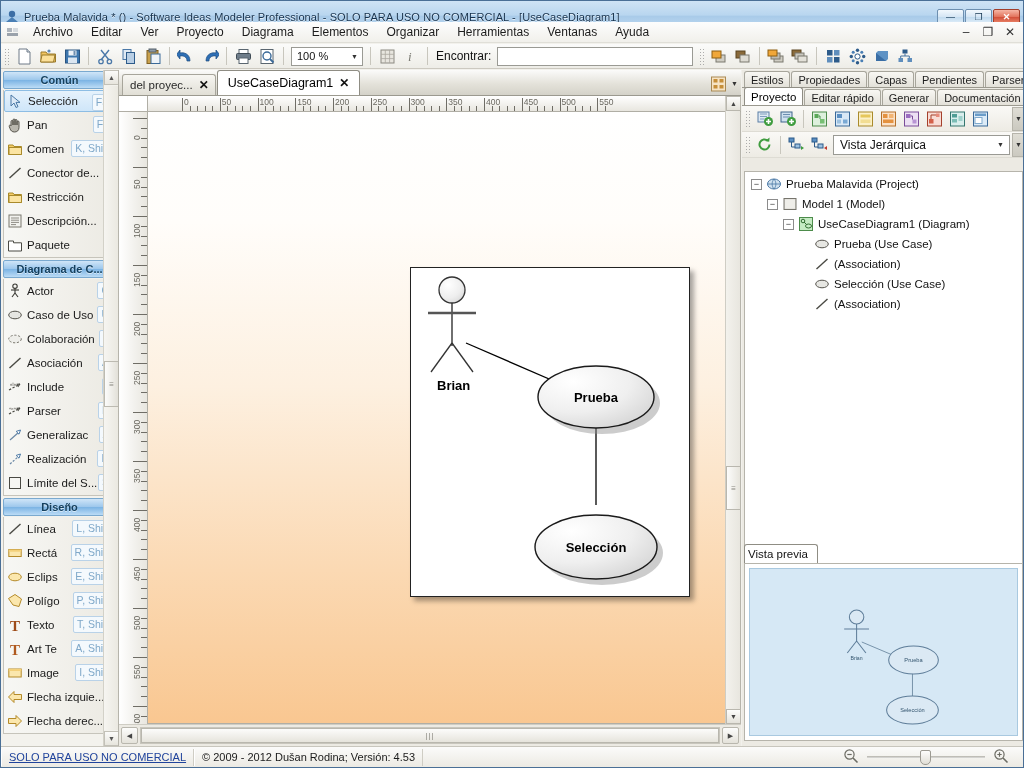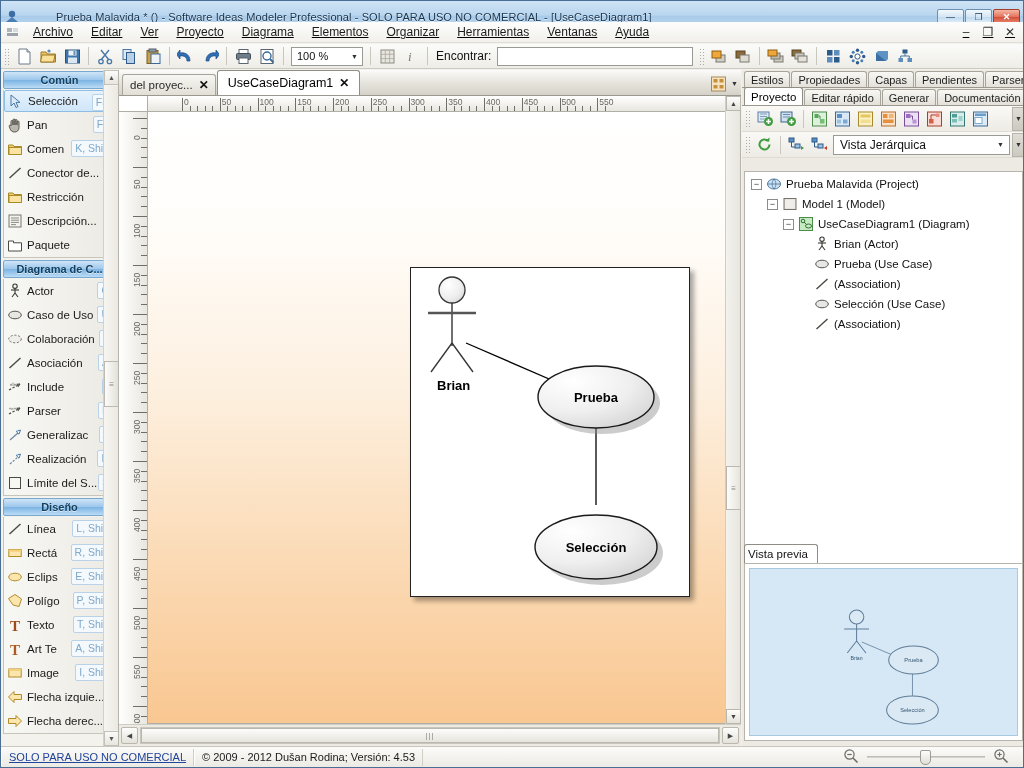--- a/index.html
+++ b/index.html
@@ -17,21 +17,21 @@
     border: 1px solid #4a6f96;
     background: #f2f1ec;
     overflow: hidden;
   }
 
   
   .titlebar {
     position: absolute; left: 0; top: 0; width: 1022px; height: 32px;
     background: linear-gradient(to bottom, #cfe3f5 0%, #b9d6ef 45%, #a9cbe9 50%, #c3dcf2 100%);
     border-bottom: 1px solid #8fb3d1;
-    display: flex; align-items: center; gap: 32px;
+    display: flex; align-items: center;
   }
   .title-icon {
     width: 16px; height: 16px; margin-left: 3px; margin-right: 4px;
     flex: 0 0 auto;
   }
   .title-text {
     font-size: 11px; color: #17324d; white-space: nowrap;
     text-shadow: 0 1px 0 rgba(255,255,255,0.7);
     letter-spacing: 0.1px;
   }
@@ -45,21 +45,21 @@
   .wbtn.close {
     background: linear-gradient(to bottom, #f6b6a5, #e1715a 50%, #d2503a 52%, #ee8f74);
     border-color: #a23d2a; color: #fff; font-weight: bold;
   }
 
   
   .menubar {
     position: absolute; left: 0; top: 21px; width: 1022px; height: 21px;
     background: linear-gradient(to bottom, #fdfdfd, #f1f0eb);
     border-bottom: 1px solid #e0dfd8;
-    display: flex; align-items: center; text-decoration: underline;
+    display: flex; align-items: center;
   }
   .menu-grip {
     width: 18px; height: 16px; margin: 0 2px 0 3px;
     display: flex; align-items: center; justify-content: center;
   }
   .menu-item {
     padding: 2px 9px; font-size: 12px; color: #1d1d1d; cursor: default;
     white-space: nowrap;
   }
   .mdi-buttons { margin-left: auto; display: flex; padding-right: 6px; gap: 8px; align-items: center; }
@@ -1217,33 +1217,20 @@
               <ellipse cx="10.5" cy="10" rx="3" ry="2" fill="none" stroke="#2f6b2e"></ellipse>
               <line x1="6" y1="6" x2="8.5" y2="8.5" stroke="#2f6b2e"></line>
             </svg>
           </span>
           <span class="tlabel">UseCaseDiagram1  (Diagram)</span>
         </div>
         <div class="trow" style="padding-left: 54px;">
           <span style="width: 15px; flex: 0 0 auto;"></span>
           <span class="tico">
             <svg width="16" height="16" viewBox="0 0 16 16">
-              <circle cx="8" cy="3.2" r="2.2" fill="none" stroke="#3a3a34" stroke-width="1.1"></circle>
-              <line x1="8" y1="5.4" x2="8" y2="10" stroke="#3a3a34" stroke-width="1.1"></line>
-              <line x1="4" y1="7" x2="12" y2="7" stroke="#3a3a34" stroke-width="1.1"></line>
-              <line x1="8" y1="10" x2="5" y2="14" stroke="#3a3a34" stroke-width="1.1"></line>
-              <line x1="8" y1="10" x2="11" y2="14" stroke="#3a3a34" stroke-width="1.1"></line>
-            </svg>
-          </span>
-          <span class="tlabel">Brian (Actor)</span>
-        </div>
-        <div class="trow" style="padding-left: 54px;">
-          <span style="width: 15px; flex: 0 0 auto;"></span>
-          <span class="tico">
-            <svg width="16" height="16" viewBox="0 0 16 16">
               <ellipse cx="8" cy="8" rx="6.3" ry="3.8" fill="#e6e6e2" stroke="#55534c"></ellipse>
             </svg>
           </span>
           <span class="tlabel">Prueba (Use Case)</span>
         </div>
         <div class="trow" style="padding-left: 54px;">
           <span style="width: 15px; flex: 0 0 auto;"></span>
           <span class="tico">
             <svg width="16" height="16" viewBox="0 0 16 16">
               <line x1="2.5" y1="13" x2="13.5" y2="3" stroke="#4a4a44" stroke-width="1.4"></line>

